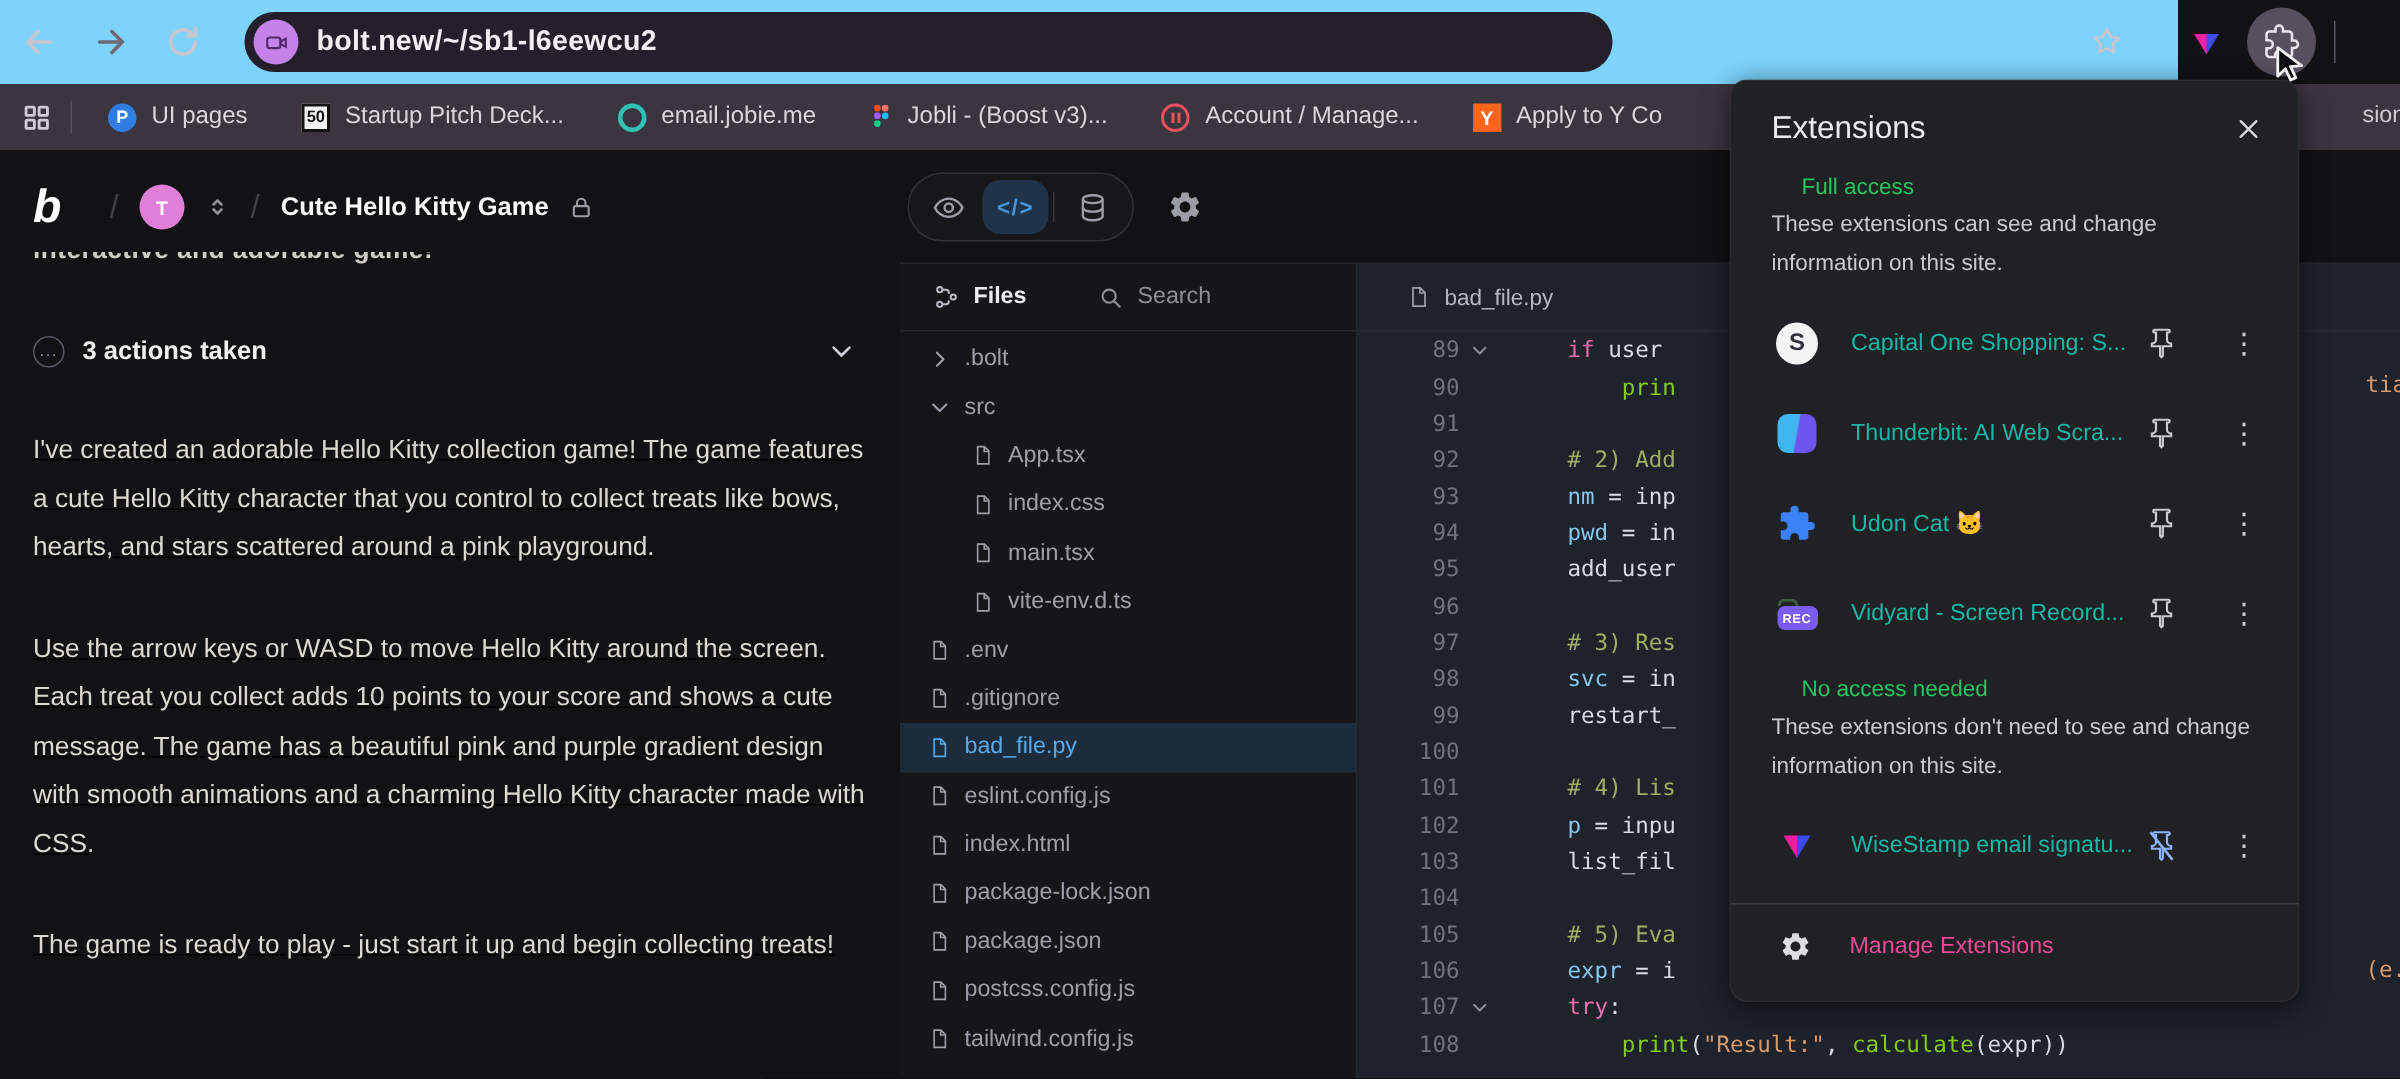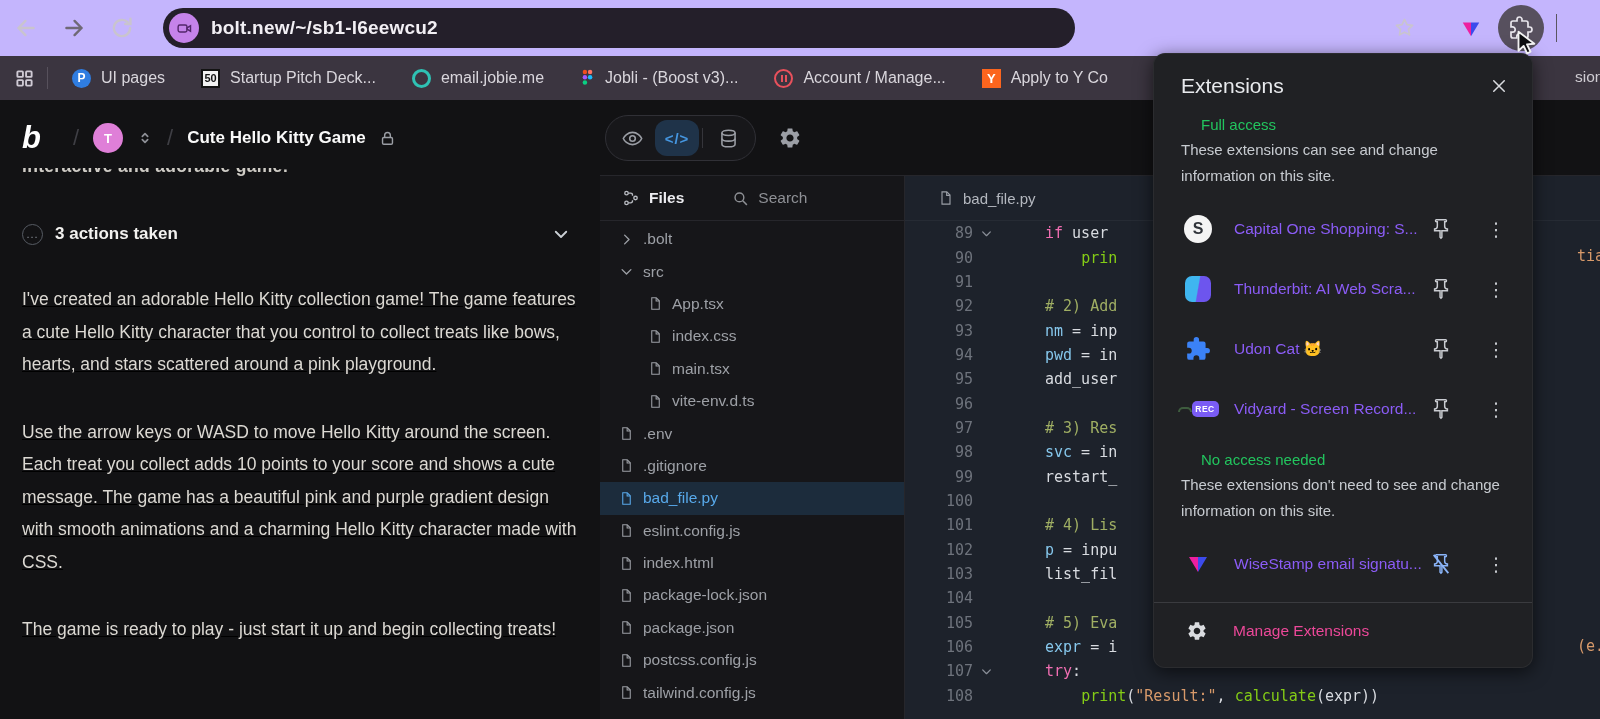--- a/index.html
+++ b/index.html
@@ -1,21 +1,21 @@
 <!DOCTYPE html>
 <html><head>
 <meta charset="utf-8">
 <style>
   * { margin:0; padding:0; box-sizing:border-box; }
   html,body { background:#0c0c0e; }
   .screen{ position:relative; width:1600px; height:719px; overflow:hidden;
     font-family:"Liberation Sans", sans-serif; background:#121214; }
 
   
-  .topbar{ position:absolute; left:0; top:0; width:1600px; height:56px; background:#c4b5fd; }
+  .topbar{ position:absolute; left:0; top:0; width:1452px; height:56px; background:#7dd3fc; }
   .nav-ic{ position:absolute; top:15px; width:26px; height:26px; color:#c9c4ce; }
   .nav-ic svg{ width:100%; height:100%; }
   .nav-back{ left:13px; } .nav-fwd{ left:61px; color:#6f6975; } .nav-reload{ left:109px; }
   .url-pill{ position:absolute; left:163px; top:8px; width:912px; height:40px; border-radius:20px;
     background:#241f2a; display:flex; align-items:center; }
   .url-badge{ width:30px; height:30px; border-radius:50%; background:#c583ea; margin-left:6px;
     display:flex; align-items:center; justify-content:center; }
   .url-badge svg{ width:17px; height:17px; }
   .url-text{ margin-left:12px; font-size:19px; font-weight:700; color:#f2eff4; letter-spacing:.2px; }
   .star-ic{ position:absolute; left:1393px; top:16px; width:23px; height:23px; color:#c9c4ce; }
@@ -122,26 +122,26 @@
   .popup-close svg{ width:100%; height:100%; }
   .sec-heading{ padding:0 27px; font-size:15px; font-weight:400; color:#22c55e; margin-bottom:4px;margin-left:20px; }
   .sec-desc{ padding:0 27px; font-size:15px; line-height:26px; color:#c7cbd0; margin-bottom:10px; }
   .ext-rows{ } .gap12{ height:12px; }
   .ext-row{ height:60px; display:flex; align-items:center; padding:0 26px 0 30px; }
   .ext-icbox{ width:28px; height:28px; flex:none; display:flex; align-items:center; justify-content:center; }
   .ic-cap{ width:28px; height:28px; border-radius:50%; background:#f4f4f4; color:#30343a; font-weight:800;
     font-size:16px; display:flex; align-items:center; justify-content:center; }
   .ic-thunder{ width:26px; height:26px; border-radius:7px; background:linear-gradient(100deg,#3fb6f0 48%,#6d55ee 52%); }
   .ic-udon svg{ width:26px; height:26px; }
-  .ic-vid{ display:flex; flex-direction:row; align-items:center; }
+  .ic-vid{ display:flex; flex-direction:column; }
   .ic-vid .ant{ width:14px; height:5px; border:2px solid #3e5c3e; border-bottom:none; border-radius:7px 7px 0 0; }
   .ic-vid .rec{ width:27px; height:16px; border-radius:5px; background:#7a5cf5; color:#fff; font-size:8.5px;
     font-weight:800; letter-spacing:.5px; display:flex; align-items:center; justify-content:center; }
   .ic-ws svg{ width:26px; height:24px; }
-  .ext-name{ flex:1; margin-left:22px; font-size:15.5px; color:#8b5cf6; white-space:nowrap; overflow:hidden; }
+  .ext-name{ flex:1; margin-left:22px; font-size:15.5px; color:#14b8a6; white-space:nowrap; overflow:hidden; }
   .pin{ width:22px; height:22px; flex:none; margin-right:34px; }
   .kebab{ width:20px; text-align:center; font-size:19px; color:#c9ccd1; flex:none; }
   .popup-divider{ height:1px; background:#3a3b3f; margin-top:8px; }
   .manage-row{ height:56px; display:flex; align-items:center; padding:0 27px 0 32px; }
   .manage-row svg{ width:22px; height:22px; color:#dadce0; }
   .manage-label{ margin-left:25px; font-size:15.5px; color:#ec4899; }
 
   .cursor{ position:absolute; left:1511px; top:28px; z-index:100; }
 </style>
 </head>

